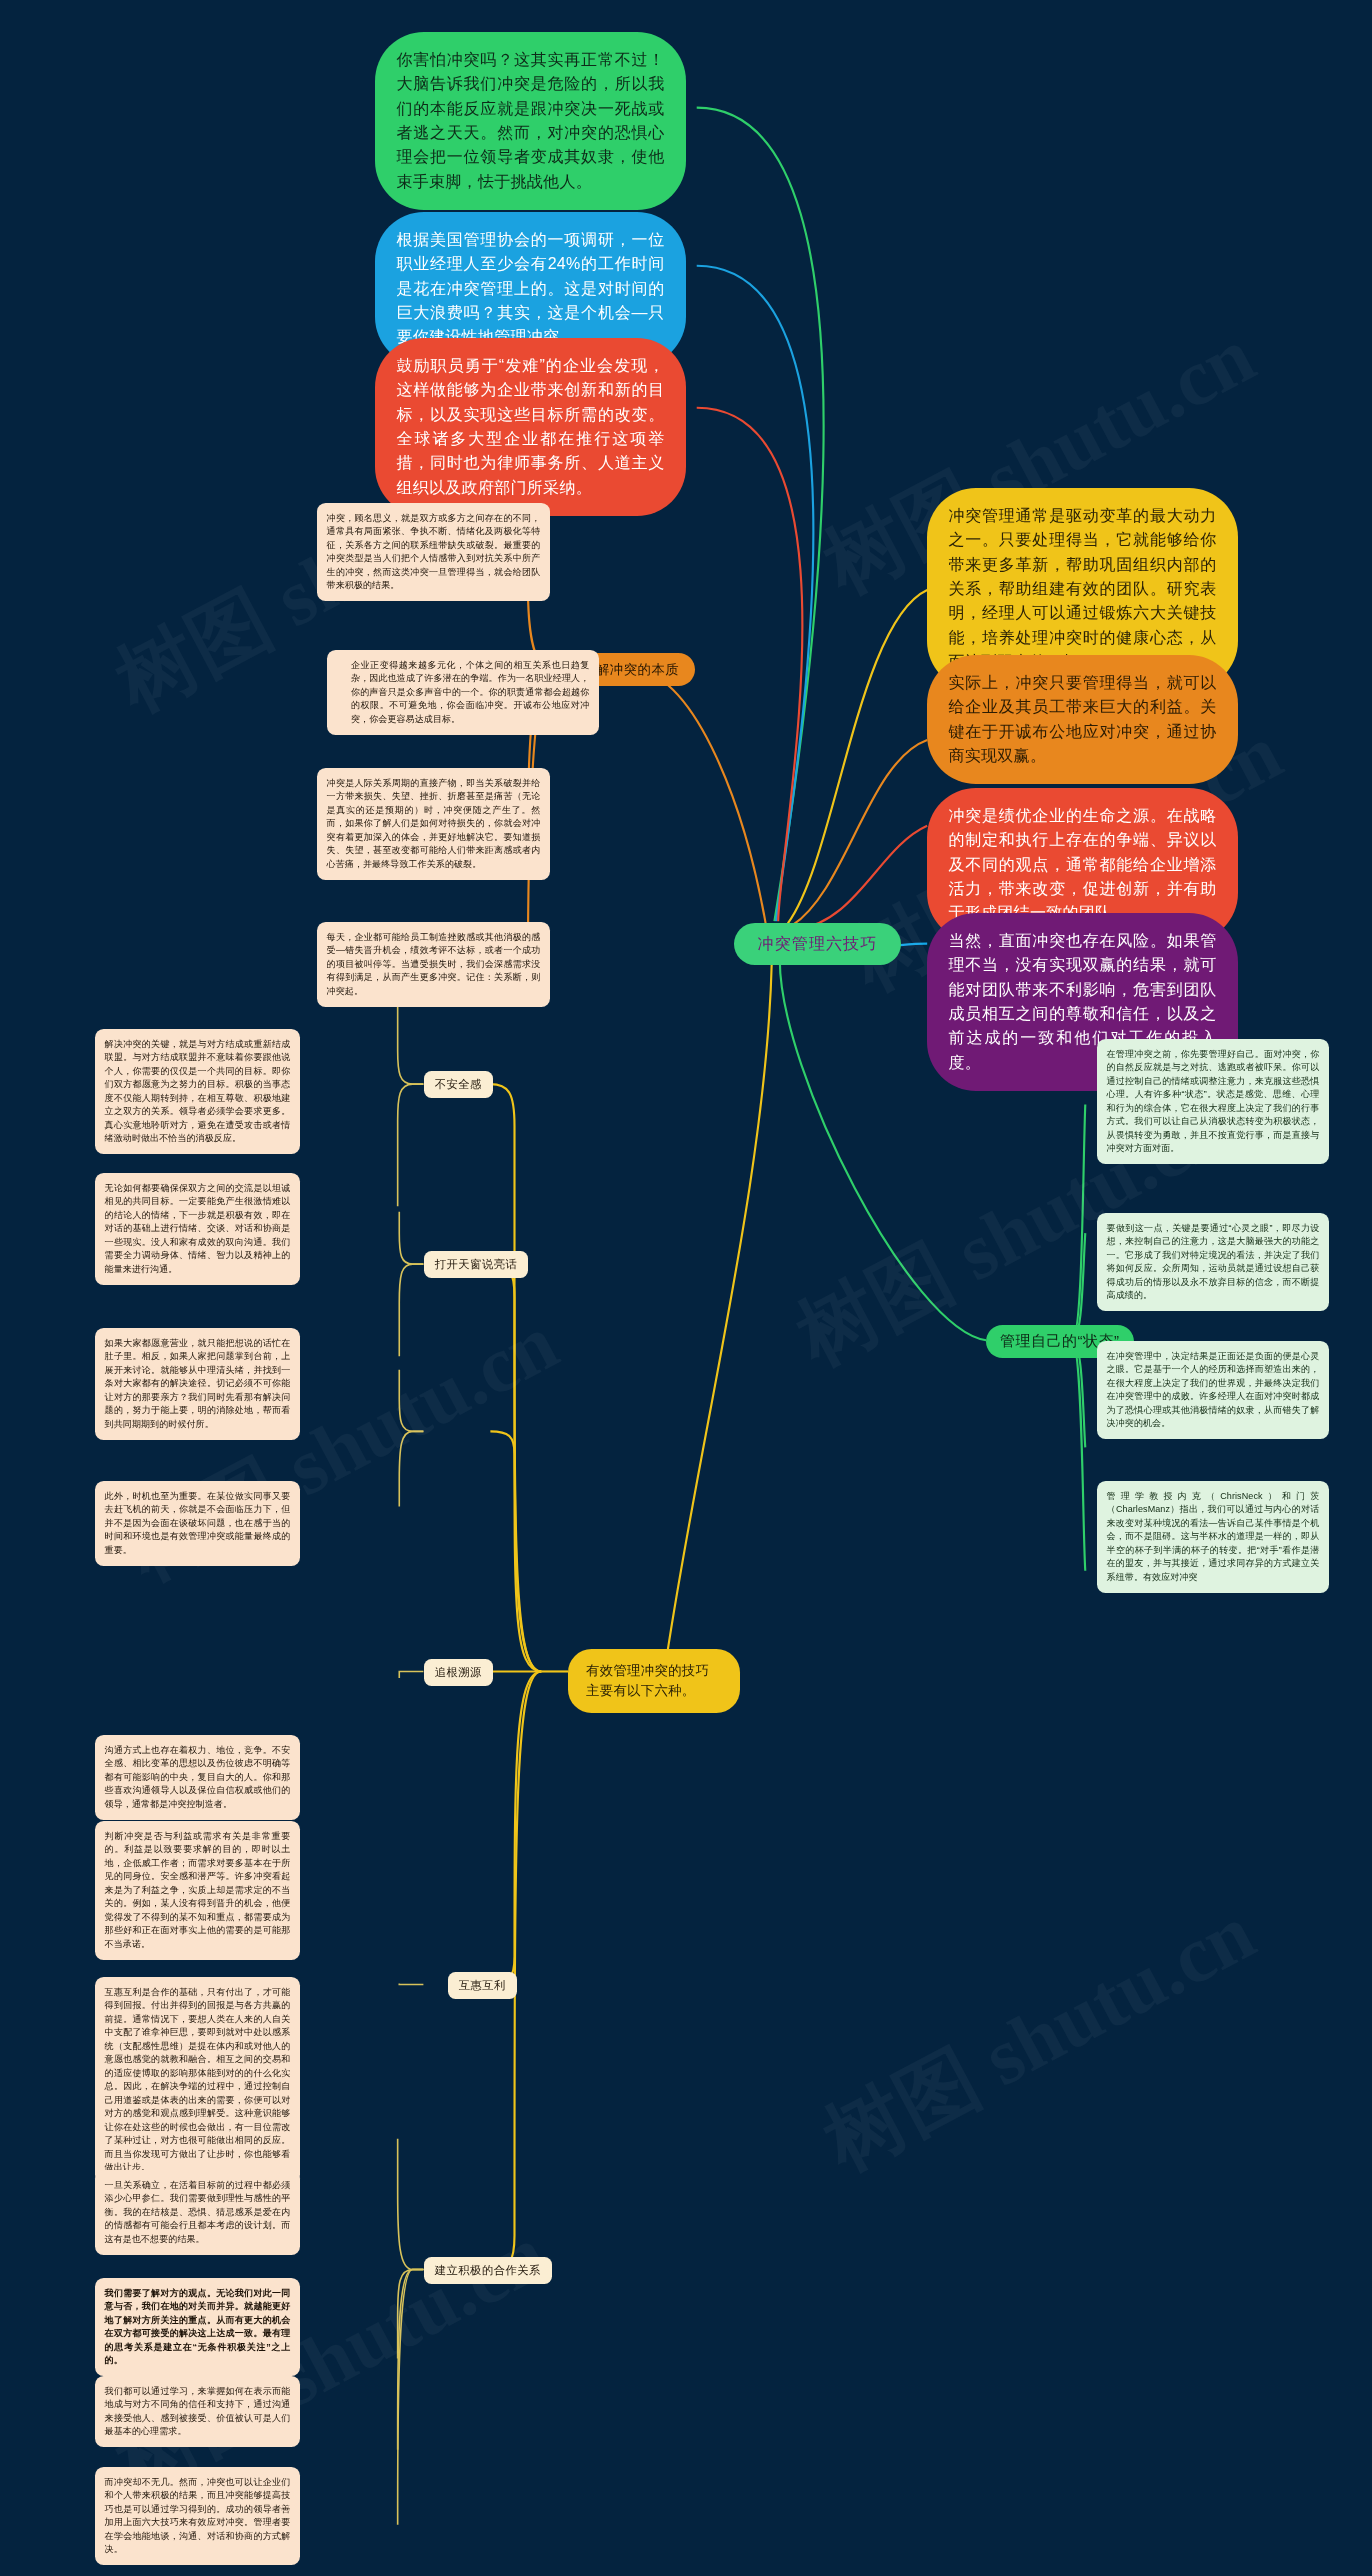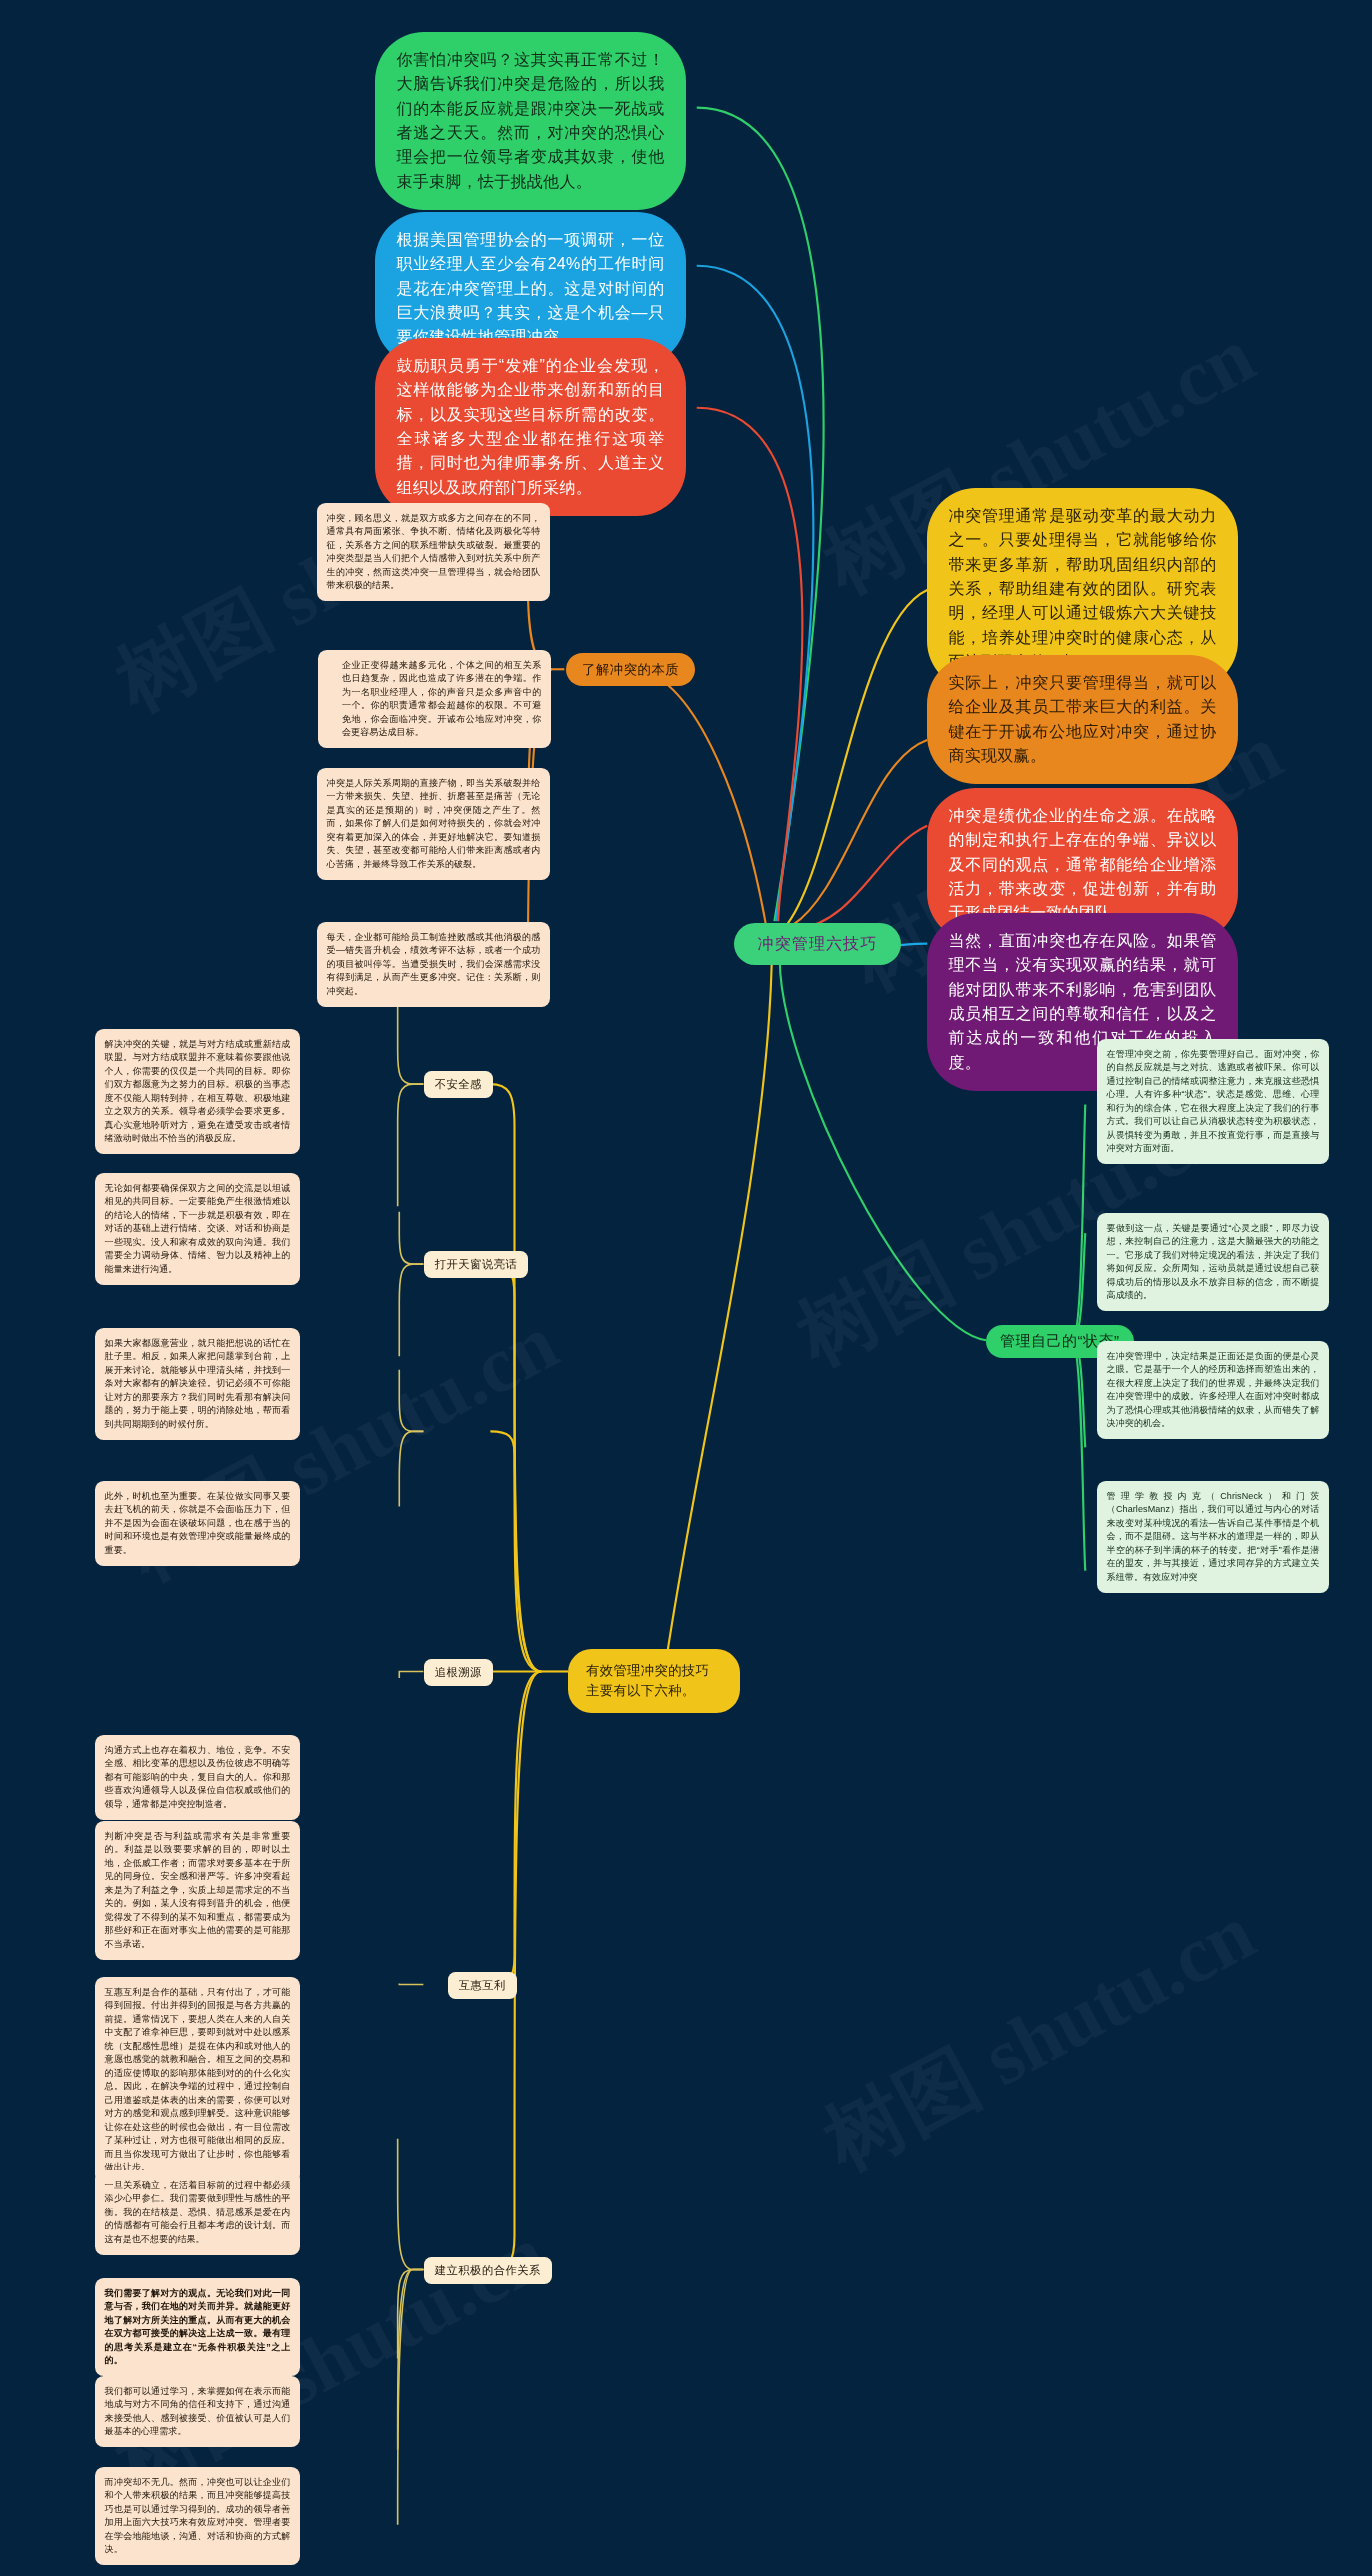--- a/index.html
+++ b/index.html
@@ -134,21 +134,21 @@
 
   <div class="node pill green" style="left:375px;top:32px;width:311px;">你害怕冲突吗？这其实再正常不过！大脑告诉我们冲突是危险的，所以我们的本能反应就是跟冲突决一死战或者逃之天天。然而，对冲突的恐惧心理会把一位领导者变成其奴隶，使他束手束脚，怯于挑战他人。</div>
   <div class="node pill blue" style="left:375px;top:212px;width:311px;">根据美国管理协会的一项调研，一位职业经理人至少会有24%的工作时间是花在冲突管理上的。这是对时间的巨大浪费吗？其实，这是个机会—只要你建设性地管理冲突。</div>
   <div class="node pill red" style="left:375px;top:338px;width:311px;">鼓励职员勇于“发难”的企业会发现，这样做能够为企业带来创新和新的目标，以及实现这些目标所需的改变。全球诸多大型企业都在推行这项举措，同时也为律师事务所、人道主义组织以及政府部门所采纳。</div>
 
   <div class="node chip root" style="left:734px;top:923px;">冲突管理六技巧</div>
 
   <div class="node chip orange" style="left:566px;top:653px;">了解冲突的本质</div>
 
   <div class="node leaf" style="left:317px;top:503px;width:233px;">冲突，顾名思义，就是双方或多方之间存在的不同，通常具有局面紧张、争执不断、情绪化及两极化等特征，关系各方之间的联系纽带缺失或破裂。最重要的冲突类型是当人们把个人情感带入到对抗关系中所产生的冲突，然而这类冲突一旦管理得当，就会给团队带来积极的结果。</div>
-  <div class="node leaf" style="left:318px;top:650px;width:233px;padding-left:24px;">企业正变得越来越多元化，个体之间的相互关系也日趋复杂，因此也造成了许多潜在的争端。作为一名职业经理人，你的声音只是众多声音中的一个。你的职责通常都会超越你的权限。不可避免地，你会面临冲突。开诚布公地应对冲突，你会更容易达成目标。</div>
+  <div class="node leaf" style="left:327px;top:650px;width:272px;padding-left:24px;">企业正变得越来越多元化，个体之间的相互关系也日趋复杂，因此也造成了许多潜在的争端。作为一名职业经理人，你的声音只是众多声音中的一个。你的职责通常都会超越你的权限。不可避免地，你会面临冲突。开诚布公地应对冲突，你会更容易达成目标。</div>
   <div class="node leaf" style="left:317px;top:768px;width:233px;">冲突是人际关系周期的直接产物，即当关系破裂并给一方带来损失、失望、挫折、折磨甚至是痛苦（无论是真实的还是预期的）时，冲突便随之产生了。然而，如果你了解人们是如何对待损失的，你就会对冲突有着更加深入的体会，并更好地解决它。要知道损失、失望，甚至改变都可能给人们带来距离感或者内心苦痛，并最终导致工作关系的破裂。</div>
   <div class="node leaf" style="left:317px;top:922px;width:233px;">每天，企业都可能给员工制造挫败感或其他消极的感受—错失晋升机会，绩效考评不达标，或者一个成功的项目被叫停等。当遭受损失时，我们会深感需求没有得到满足，从而产生更多冲突。记住：关系断，则冲突起。</div>
 
   <div class="node pill yellow" style="left:927px;top:488px;width:311px;">冲突管理通常是驱动变革的最大动力之一。只要处理得当，它就能够给你带来更多革新，帮助巩固组织内部的关系，帮助组建有效的团队。研究表明，经理人可以通过锻炼六大关键技能，培养处理冲突时的健康心态，从而达到双赢的目标。</div>
   <div class="node pill orange-fill" style="left:927px;top:655px;width:311px;">实际上，冲突只要管理得当，就可以给企业及其员工带来巨大的利益。关键在于开诚布公地应对冲突，通过协商实现双赢。</div>
   <div class="node pill red" style="left:927px;top:788px;width:311px;">冲突是绩优企业的生命之源。在战略的制定和执行上存在的争端、异议以及不同的观点，通常都能给企业增添活力，带来改变，促进创新，并有助于形成团结一致的团队。</div>
   <div class="node pill cyan" style="left:927px;top:901px;width:311px;">当然，直面冲突也存在风险。如果管理不当，没有实现双赢的结果，就可能对团队带来不利影响，危害到团队成员相互之间的尊敬和信任，以及之前达成的一致和他们对工作的投入度。</div>
 
   <div class="node chip green" style="left:986px;top:1325px;">管理自己的“状态”</div>
 

